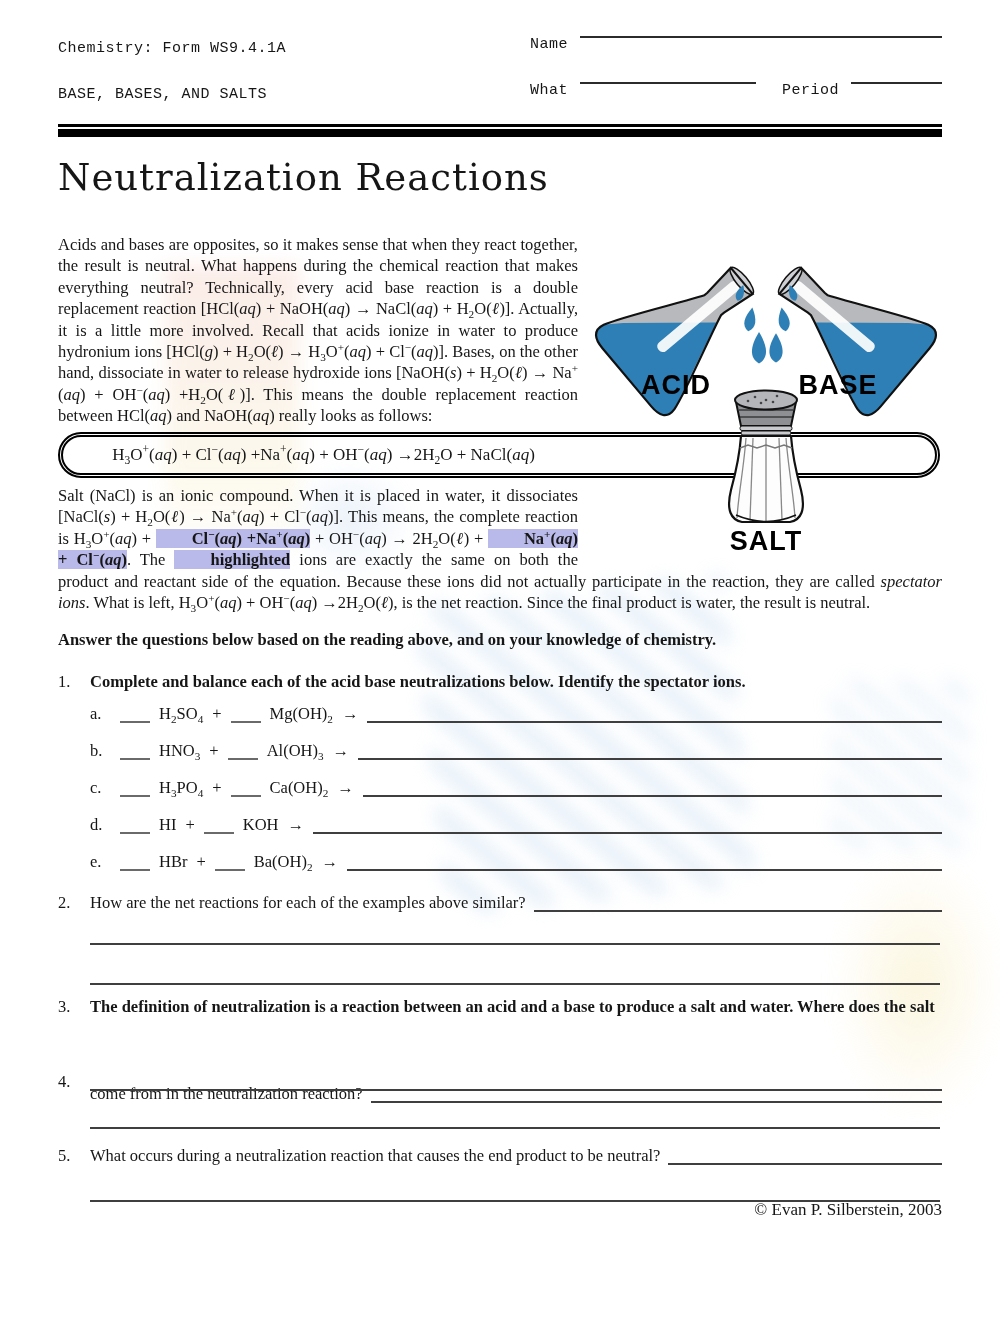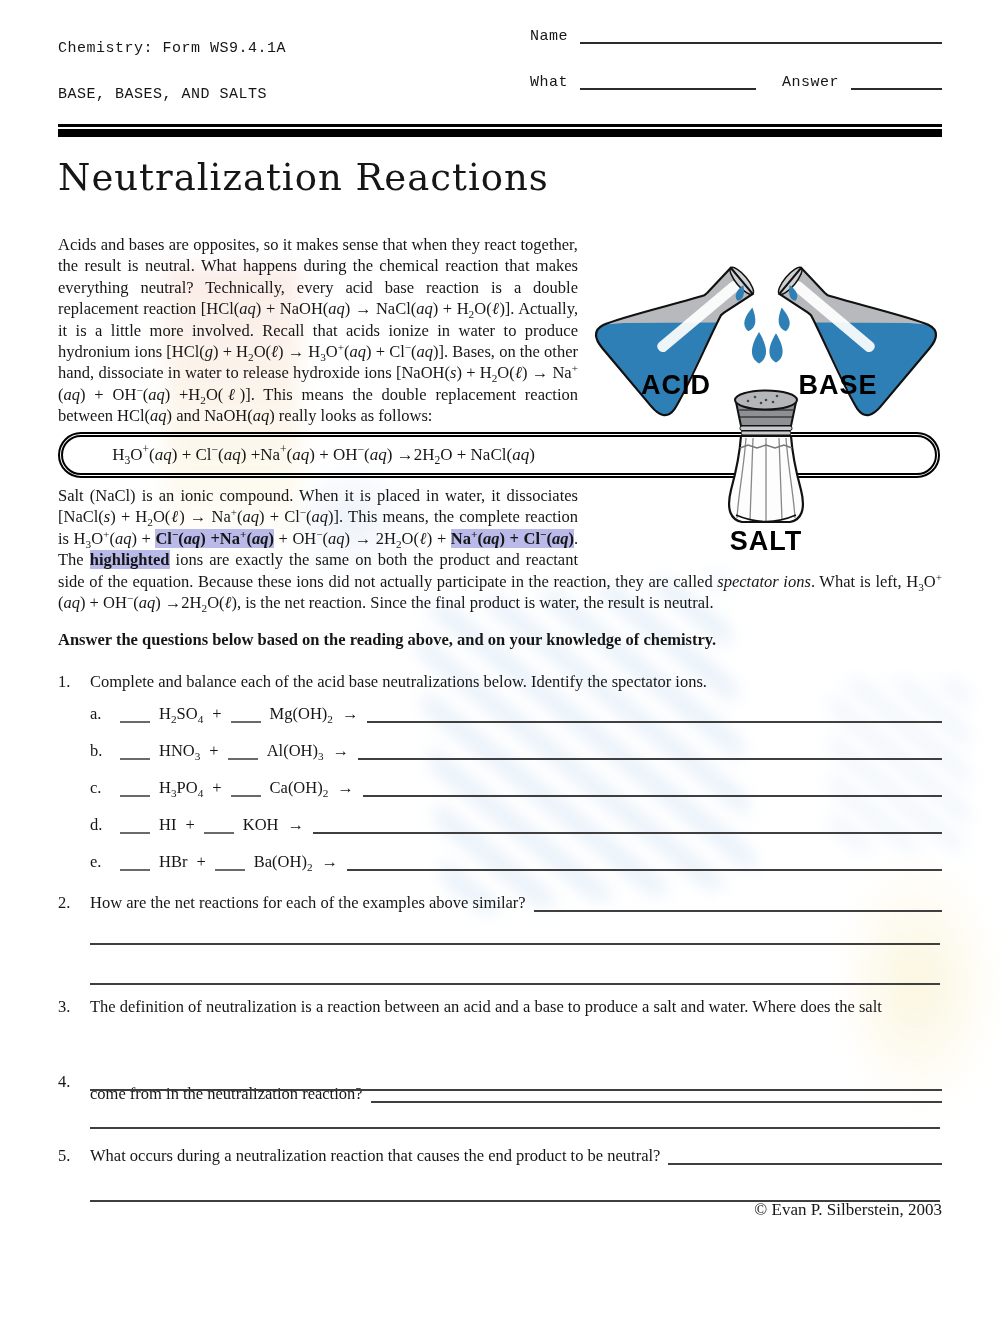--- a/index.html
+++ b/index.html
@@ -17,51 +17,51 @@
        background:radial-gradient(#f8edc0,transparent 70%);}
   .wm4{left:285px;top:460px;width:130px;height:120px;opacity:.35;
        background:radial-gradient(#c6d9f0,transparent 70%);}
   .wm5{left:830px;top:680px;width:140px;height:170px;opacity:.28;
        background:repeating-linear-gradient(40deg,transparent 0 18px,#bcd6ee 18px 30px);}
 
   
   .hrow{position:absolute;left:0;right:0;display:flex;align-items:flex-end;
         font-family:"Liberation Mono", monospace;font-size:15px;letter-spacing:.5px;}
   .hrow1{top:40px;} .hrow2{top:86px;}
-  .hright{position:absolute;left:472px;right:0;bottom:12px;display:flex;align-items:flex-end;margin-top:8px;}
+  .hright{position:absolute;left:472px;right:0;bottom:4px;display:flex;align-items:flex-start;margin-top:8px;}
   .hlabel{flex:none;}
   .hline{border-bottom:2px solid #2b2b2b;margin-bottom:1px;}
   .grow{flex:1;margin-left:12px;}
   .dateline{width:176px;flex:none;margin-left:12px;}
   .periodlabel{margin-left:26px;}
   .divider{position:absolute;top:124px;left:0;right:0;}
   .divider .thin{height:3px;background:#000;}
   .divider .thick{height:8px;background:#000;margin-top:2px;}
 
   
   .title{position:absolute;top:156px;left:0;font-family:"DejaVu Serif", serif;
          font-size:37px;letter-spacing:1px;}
 
   
   .reading{position:absolute;top:234px;left:0;right:0;font-size:16.5px;line-height:21.4px;}
   .para{margin:0;text-align:justify;}
   .illustration{float:right;width:352px;height:328px;margin:2px 0 4px 12px;}
   .eqbox{border:5px double #000;border-radius:24px;padding:7px 6px 8px;margin:5px 2px 7px 0;
          text-align:center;font-size:17px;}
   .i{font-style:italic;}
-  .hl{background:var(--hl,#b9baea);font-weight:bold;}
+  .hl{background:var(--hl,#b9baea);font-weight:bold;padding-left:36px;}
   sub,sup{line-height:0;font-size:68%;}
 
   .prompt{position:absolute;top:630px;left:0;right:0;font-weight:bold;font-size:16.5px;}
 
   
   .qrow{position:absolute;left:0;right:0;display:flex;align-items:flex-end;font-size:16.5px;}
   .qnum{width:32px;flex:none;}
   .qtext{flex:none;padding-right:8px;white-space:nowrap;}
-  .qtextwrap{flex:none;}
+  .qtextwrap{flex:none;font-weight:bold;}
   .qblank{flex:1;border-bottom:2px solid var(--line,#3f3f3f);margin-bottom:1px;}
   .q1text{top:672px;}
   .q1items{position:absolute;top:704px;left:0;right:0;}
   .q1row{display:flex;align-items:flex-end;font-size:16.5px;height:20px;margin-bottom:17px;}
   .q1row .letter{width:30px;flex:none;margin-left:32px;}
   .blank-sm{width:30px;flex:none;border-bottom:2px solid #6a6a6a;margin:0 9px 1px 0;}
   .piece{flex:none;margin-right:9px;white-space:nowrap;}
   .hr-blank{position:absolute;left:32px;right:2px;border-bottom:2px solid var(--line,#3f3f3f);}
   .q2{top:893px;} .b-a{top:943px;} .b-b{top:983px;}
   .q3a{top:997px;} .q3b{top:1036px;left:32px;margin-top:48px;}
@@ -94,21 +94,21 @@
       <span class="hright">
         <span class="hlabel">Name</span>
         <span class="hline grow"></span>
       </span>
     </div>
     <div class="hrow hrow2">
       <span class="hlabel">BASE, BASES, AND SALTS</span>
       <span class="hright">
         <span class="hlabel">What</span>
         <span class="hline dateline"></span>
-        <span class="hlabel periodlabel">Answer</span>
+        <span class="hlabel periodlabel">Period</span>
         <span class="hline grow"></span>
       </span>
     </div>
     <div class="divider">
       <div class="thin"></div>
         <div class="thick"></div>
     </div>
 
     <div class="title">Neutralization Reactions</div>
 

